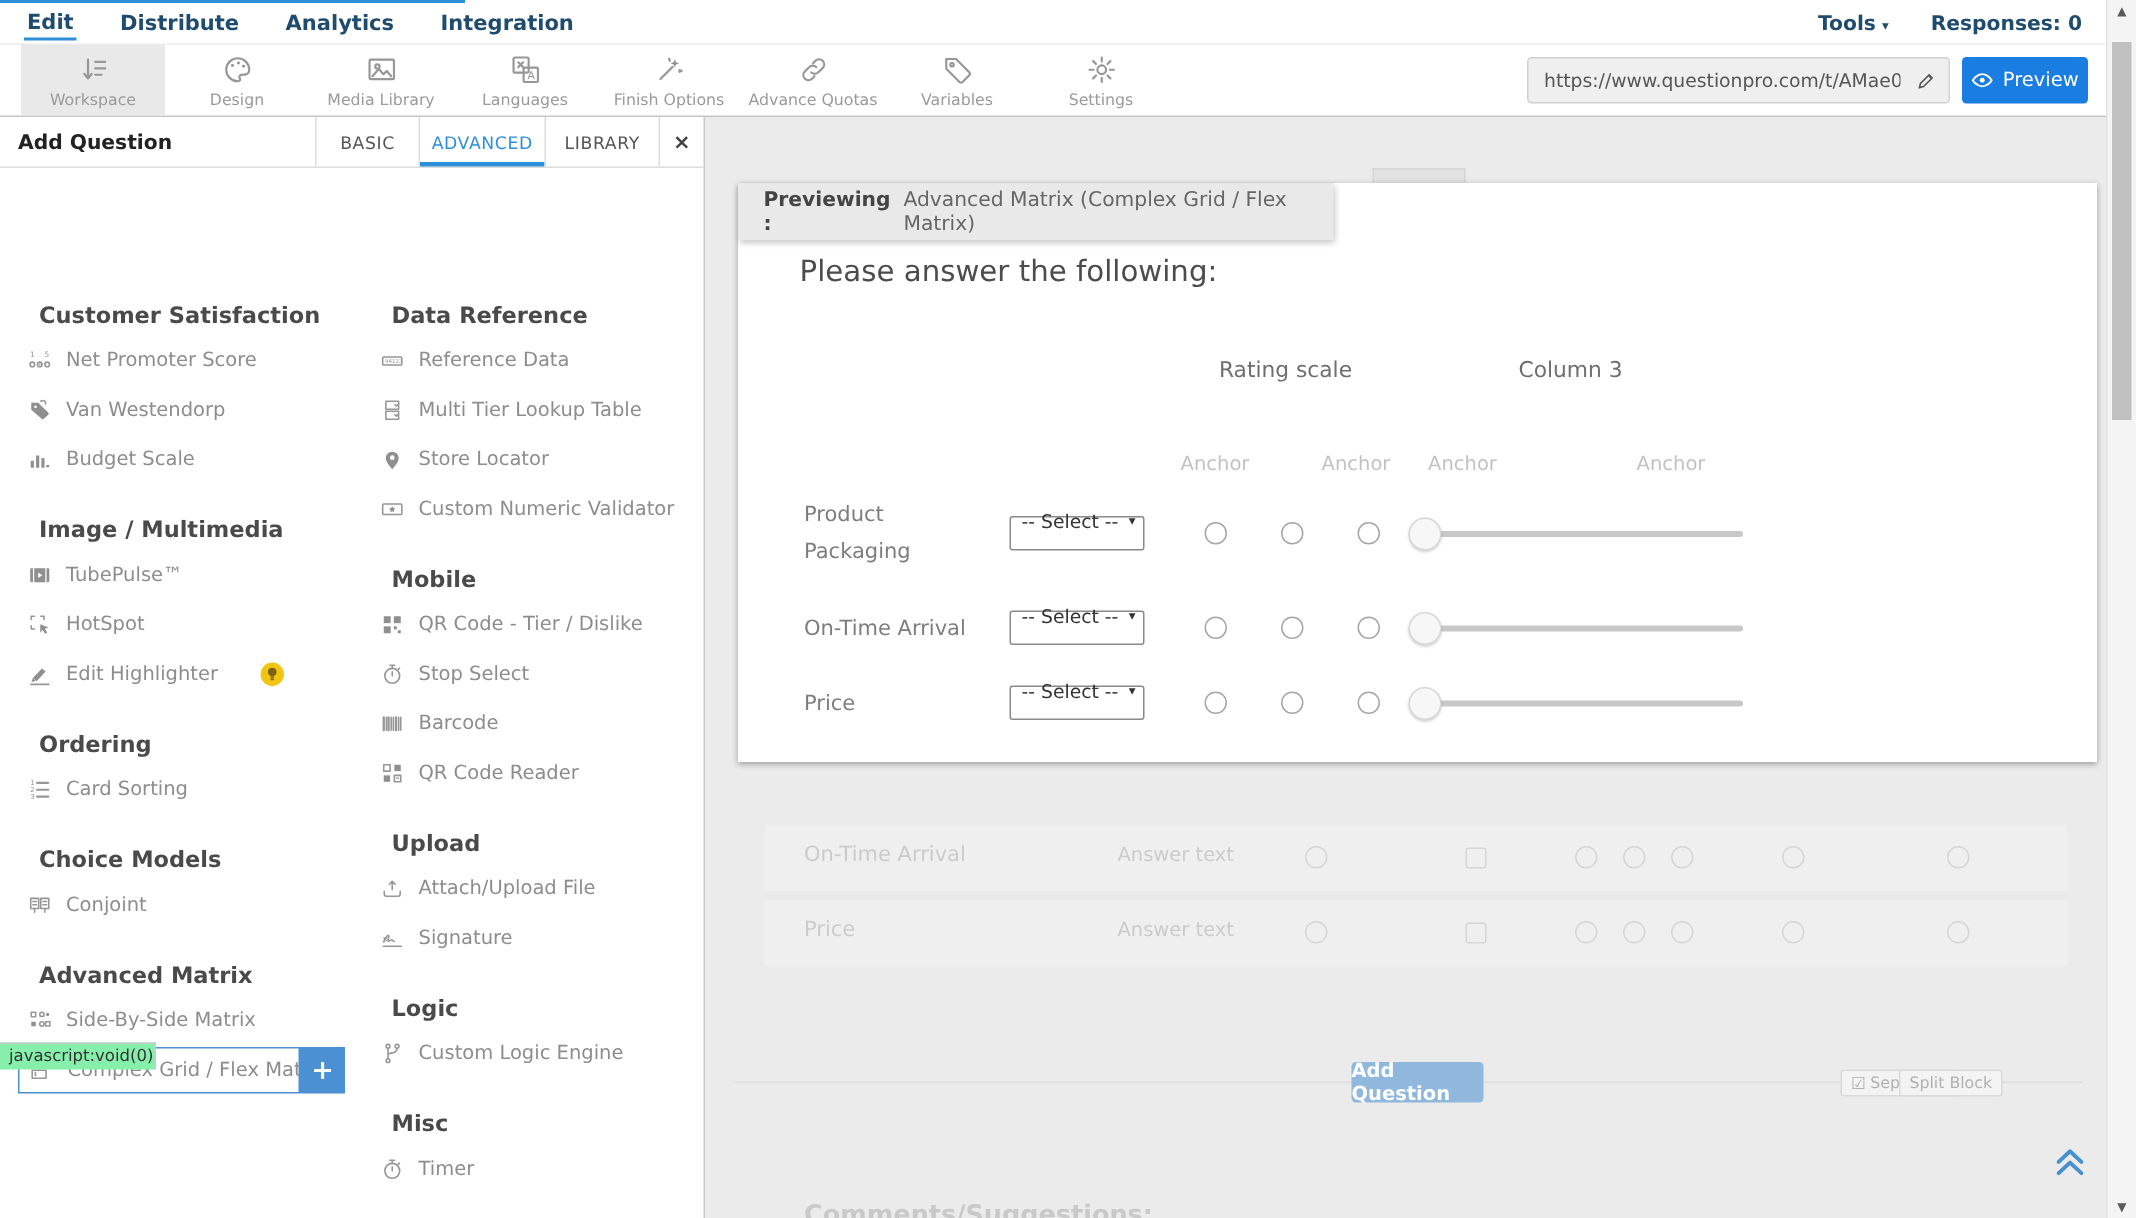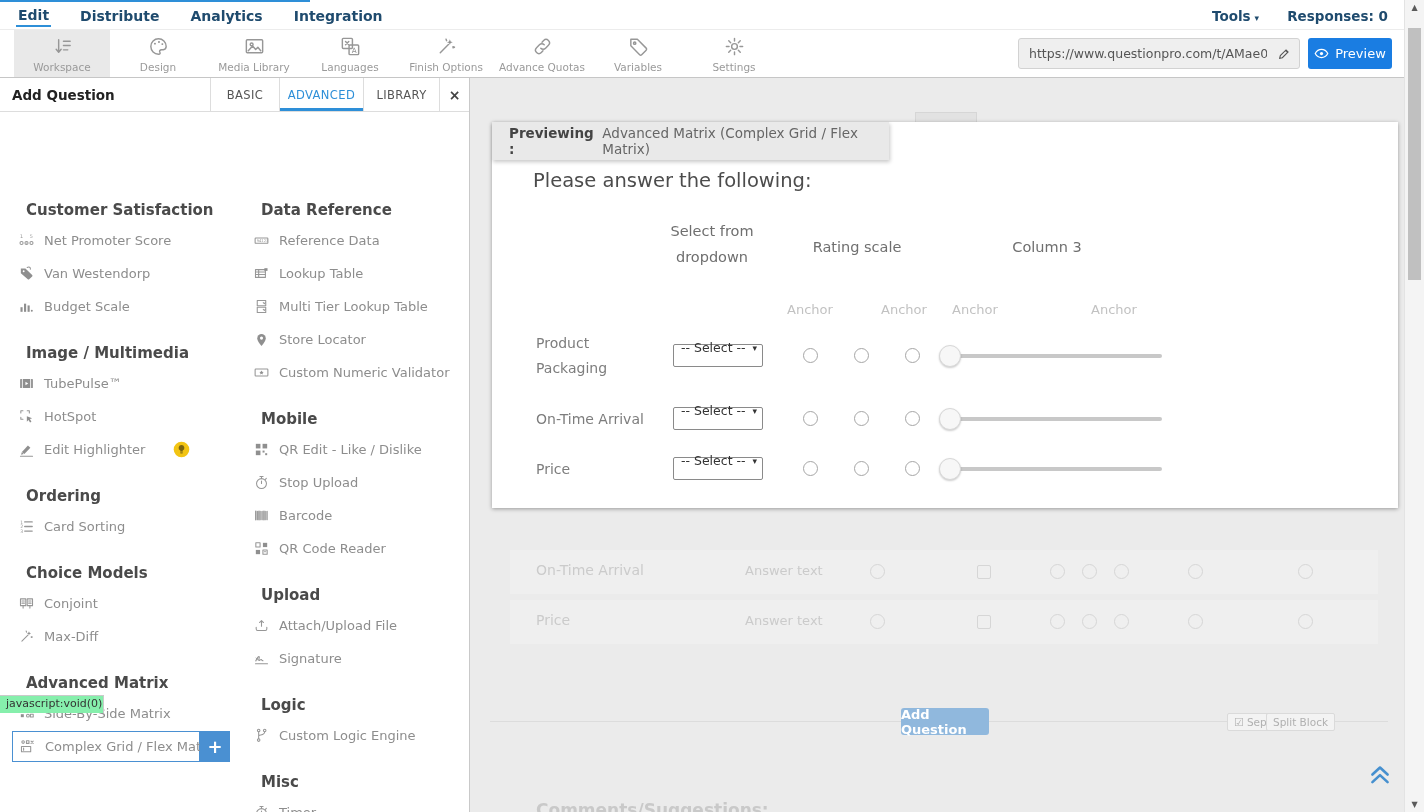--- a/index.html
+++ b/index.html
@@ -270,28 +270,20 @@
         <div class="qsection">
           <div class="qsection-title">Choice Models</div>
           <div class="qitem">
             <svg class="ic" viewBox="0 0 24 24" stroke="#979797" fill="none" stroke-width="1.5" stroke-linecap="round" stroke-linejoin="round">
               <rect x="3.5" y="5.5" width="7.5" height="9.5"></rect>
               <rect x="13" y="5.5" width="7.5" height="9.5"></rect>
               <path d="M5.5 8.5h3.5M15 8.5h3.5M5.5 11.5h3.5M15 11.5h3.5M7.2 15v3.5M16.8 15v3.5"></path>
             </svg>
             <span class="qlabel">Conjoint</span>
           </div>
-          <div class="qitem">
-            <svg class="ic" viewBox="0 0 24 24" stroke="#979797" fill="none" stroke-width="1.5" stroke-linecap="round" stroke-linejoin="round">
-              <path d="M5.5 18.5L14 10"></path>
-              <path d="M15.5 4.5l.8 2.2 2.2.8-2.2.8-.8 2.2-.8-2.2-2.2-.8 2.2-.8z" fill="#8f8f8f" stroke="none"></path>
-              <path d="M18.7 12.2l1.6.6-1.6.6M11.5 4.3l.6 1.6"></path>
-            </svg>
-            <span class="qlabel">Max-Diff</span>
-          </div>
         </div>
         <div class="qsection">
           <div class="qsection-title">Advanced Matrix</div>
           <div class="qitem">
             <svg class="ic" viewBox="0 0 24 24" stroke="#979797" fill="none" stroke-width="1.5" stroke-linecap="round" stroke-linejoin="round">
               <rect x="4" y="4" width="4.2" height="4.2"></rect>
               <circle cx="14" cy="6" r="2"></circle>
               <circle cx="19.5" cy="6" r="1.5" fill="#8f8f8f" stroke="none"></circle>
               <rect x="4" y="13" width="4.2" height="4.2" fill="#8f8f8f" stroke="none"></rect>
               <circle cx="14" cy="15" r="2"></circle>
@@ -319,28 +311,20 @@
           <div class="qsection-title">Data Reference</div>
           <div class="qitem">
             <svg class="ic" viewBox="0 0 24 24" stroke="#979797" fill="none" stroke-width="1.5" stroke-linecap="round" stroke-linejoin="round">
               <rect x="3" y="8.5" width="18" height="7.5" rx="1"></rect>
               <text x="5.2" y="14.6" font-size="5.2" fill="#979797" stroke="none">94123</text>
             </svg>
             <span class="qlabel">Reference Data</span>
           </div>
           <div class="qitem">
             <svg class="ic" viewBox="0 0 24 24" stroke="#979797" fill="none" stroke-width="1.5" stroke-linecap="round" stroke-linejoin="round">
-              <rect x="3.5" y="6.5" width="14" height="11"></rect>
-              <path d="M3.5 10h14M3.5 13.5h14M8 6.5v11"></path>
-              <rect x="16" y="4.5" width="4.5" height="3.8" fill="#8f8f8f" stroke="none"></rect>
-            </svg>
-            <span class="qlabel">Lookup Table</span>
-          </div>
-          <div class="qitem">
-            <svg class="ic" viewBox="0 0 24 24" stroke="#979797" fill="none" stroke-width="1.5" stroke-linecap="round" stroke-linejoin="round">
               <rect x="6" y="3.5" width="12" height="7.5"></rect>
               <rect x="6" y="13" width="12" height="7.5"></rect>
               <path d="M14.5 6.6l1.5 1.4 1.5-1.4M14.5 16.1l1.5 1.4 1.5-1.4"></path>
             </svg>
             <span class="qlabel">Multi Tier Lookup Table</span>
           </div>
           <div class="qitem">
             <svg class="ic" viewBox="0 0 24 24" stroke="#979797" fill="none" stroke-width="1.5" stroke-linecap="round" stroke-linejoin="round">
               <path d="M12 21c-3.8-4.2-6-7.6-6-10.6a6 6 0 1112 0c0 3-2.2 6.4-6 10.6z" fill="#8f8f8f" stroke="none"></path>
               <circle cx="12" cy="10" r="2.2" fill="#fff" stroke="none"></circle>
@@ -358,28 +342,28 @@
         <div class="qsection">
           <div class="qsection-title">Mobile</div>
           <div class="qitem">
             <svg class="ic" viewBox="0 0 24 24" stroke="#979797" fill="none" stroke-width="1.5" stroke-linecap="round" stroke-linejoin="round">
               <rect x="4" y="4" width="6.5" height="6.5" fill="#8f8f8f" stroke="none"></rect>
               <rect x="13.5" y="4" width="6.5" height="6.5" fill="#8f8f8f" stroke="none"></rect>
               <rect x="4" y="13.5" width="6.5" height="6.5" fill="#8f8f8f" stroke="none"></rect>
               <rect x="13.5" y="13.5" width="2.8" height="2.8" fill="#8f8f8f" stroke="none"></rect>
               <rect x="17.2" y="17.2" width="2.8" height="2.8" fill="#8f8f8f" stroke="none"></rect>
             </svg>
-            <span class="qlabel">QR Edit - Like / Dislike</span>
+            <span class="qlabel">QR Code - Tier / Dislike</span>
           </div>
           <div class="qitem">
             <svg class="ic" viewBox="0 0 24 24" stroke="#979797" fill="none" stroke-width="1.5" stroke-linecap="round" stroke-linejoin="round">
               <circle cx="12" cy="13.5" r="7"></circle>
               <path d="M9.8 3.5h4.4M12 3.5v3M12 13.5V9.8M17.5 7.5l1.3-1.3"></path>
             </svg>
-            <span class="qlabel">Stop Upload</span>
+            <span class="qlabel">Stop Select</span>
           </div>
           <div class="qitem">
             <svg class="ic" viewBox="0 0 24 24" stroke="#979797" fill="none" stroke-width="1.5" stroke-linecap="round" stroke-linejoin="round">
               <path d="M4 6v12M8.5 6v12M15.5 6v12" stroke-width="2.2"></path>
               <path d="M6.5 6v12M11 6v12M13 6v12M18 6v12M20 6v12"></path>
             </svg>
             <span class="qlabel">Barcode</span>
           </div>
           <div class="qitem">
             <svg class="ic" viewBox="0 0 24 24" stroke="#979797" fill="none" stroke-width="1.5" stroke-linecap="round" stroke-linejoin="round">
@@ -437,21 +421,20 @@
 
   <div id="main">
     <div id="mini-tab"></div>
 
     <div id="preview-card">
       <div id="previewing-bar">
         <span id="previewing-label">Previewing :</span>
         <span id="previewing-value">Advanced Matrix (Complex Grid / Flex Matrix)</span>
       </div>
       <div id="q-title">Please answer the following:</div>
-      <div class="col-head" id="ch0">Select from dropdown</div>
       <div class="col-head" id="ch1">Rating scale</div>
       <div class="col-head" id="ch2">Column 3</div>
     <div class="anchor" style="left: 288px;">Anchor</div>
         <div class="anchor" style="left: 382px;">Anchor</div>
         <div class="anchor" style="left: 453px;">Anchor</div>
         <div class="anchor" style="left: 592px;">Anchor</div>
         <div class="m-label" style="top: 209px;">Product Packaging</div>
         <div class="msel" style="top: 222px;">
           <span>-- Select --</span>
           <span class="caret">▾</span>

